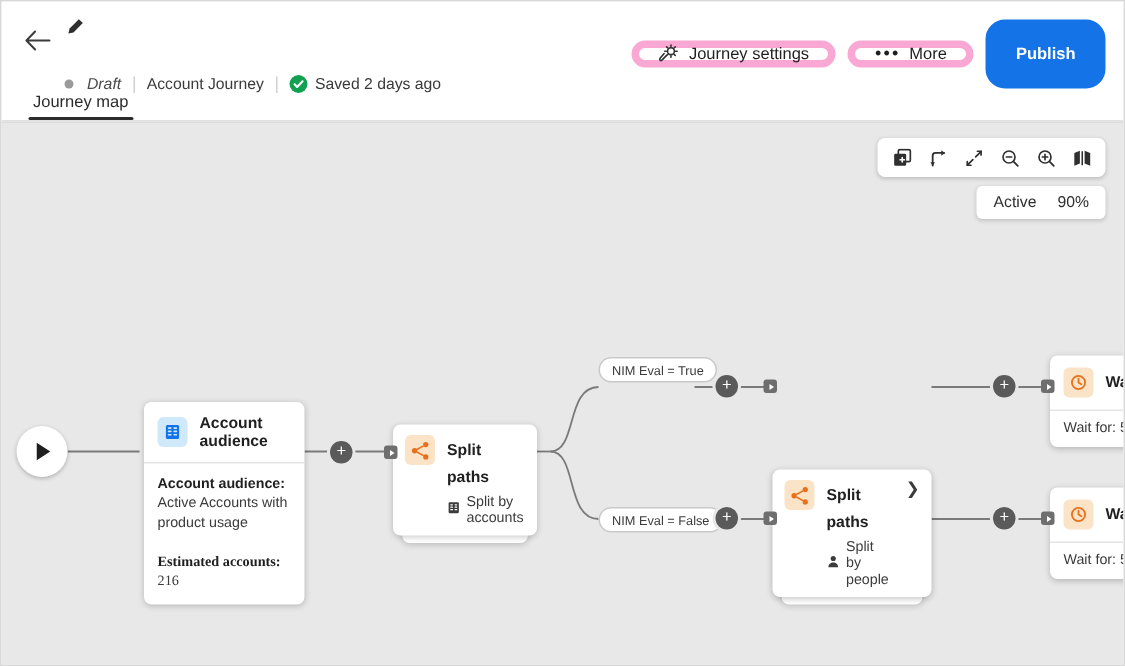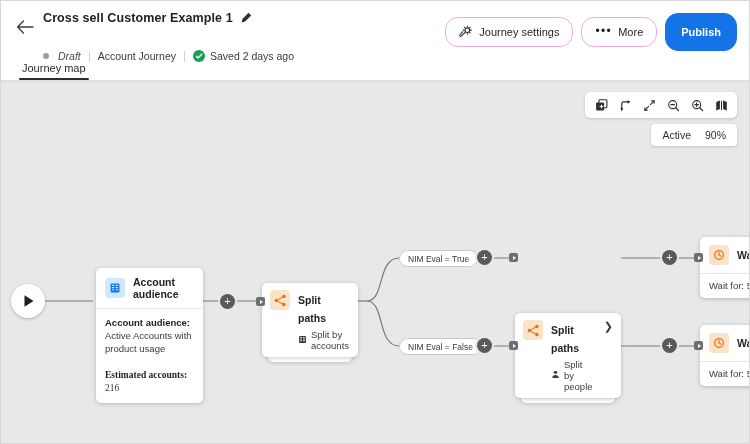--- a/index.html
+++ b/index.html
@@ -117,23 +117,23 @@
 
   .header-actions {
     position: absolute;
     right: 12px;
     top: 12px;
     display: flex;
     align-items: center;
     gap: 8px;
   }
   .btn {
-    height: 30px;
+    height: 18px;
     border-radius: 13px;
-    border: 1px solid #f9a8d4;
+    border: 5px solid #f9a8d4;
     background: #fff;
     display: inline-flex;
     align-items: center;
     gap: 6px;
     padding: 0 13px;
     font-size: 11px;
     color: #1f1f1f;
     cursor: pointer;
     box-sizing: border-box;
     white-space: nowrap;
@@ -418,21 +418,20 @@
   <div class="header">
 
     <div class="back-btn">
       <svg width="18" height="14" viewBox="0 0 18 14">
         <path d="M7.4 1L1.6 7l5.8 6M1.8 7H17" stroke="#3b3b3b" stroke-width="1.3" fill="none" stroke-linecap="round" stroke-linejoin="round"></path>
       </svg>
     </div>
 
     <div class="title-block">
       <div class="title-row">
-        <span class="journey-title">Cross sell Customer Example 1</span>
         <span class="edit-icon">
           <svg width="12" height="12" viewBox="0 0 12 12">
             <path d="M8.6 0.8l2.6 2.6-6.2 6.2-3.4 0.8 0.8-3.4z" fill="#2f2f2f"></path>
           </svg>
         </span>
       </div>
       <div class="meta-row">
         <span class="status-dot"></span>
         <span class="meta-draft">Draft</span>
         <span class="meta-sep"></span>
@@ -604,21 +603,21 @@
                     <path d="M2.8 2.8h1.2M6 2.8h1.2M2.8 4.6h1.2M6 4.6h1.2M2.8 6.4h1.2M6 6.4h1.2" stroke="#fff" stroke-width="0.9" stroke-linecap="round"></path>
                   </svg>
                 </span>
                 <span>Split by accounts</span>
               </span>
             </span>
           </div>
         </div>
       </div>
 
-      <div class="cond-label" style="left:398px; top:168px;justify-content:center;">
+      <div class="cond-label" style="left:398px; top:156px;justify-content:center;">
         <span>NIM Eval = True</span>
       </div>
       <div class="add-btn" style="left:476px; top:168px;">
         <span>+</span>
       </div>
       <div class="port" style="left:508px; top:171px;"></div>
 
       <div class="node split-wrap" style="left:514px; top:157px; width:106px;">
         <div class="split-stack"></div>
         <div class="card split-card">

